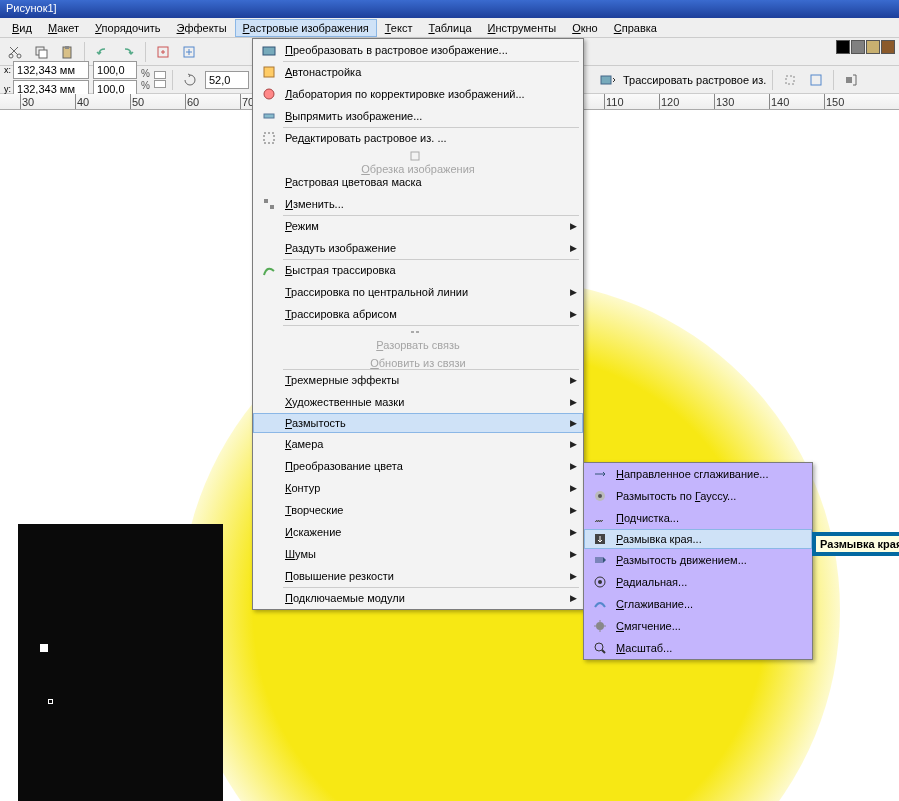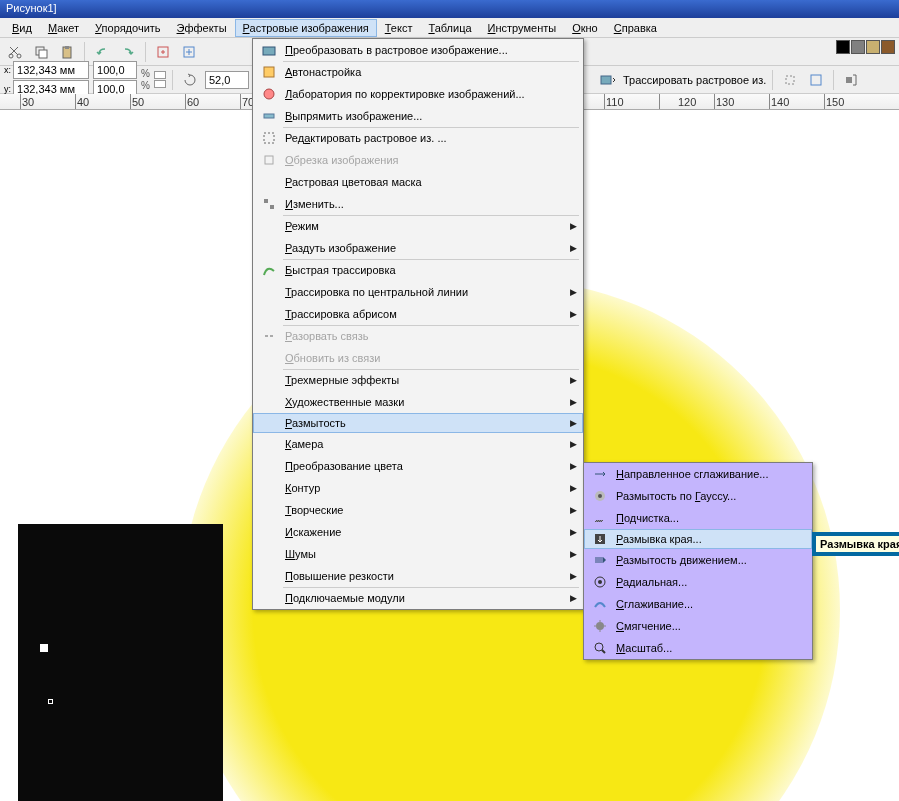--- a/index.html
+++ b/index.html
@@ -26,21 +26,21 @@
 .yellowcircle { position: absolute; left: 180px; top: 170px; width: 660px; height: 660px; border-radius: 50%; background: radial-gradient(circle, #f7e814 40%, #f7e814 55%, rgba(247,232,20,0) 75%); }
 .blackrect { position: absolute; left: 18px; top: 414px; width: 205px; height: 362px; background: #0a0a0a; }
 .blackrect .dot1 { position: absolute; left: 22px; top: 120px; width: 8px; height: 8px; background: #fff; }
 .blackrect .dot2 { position: absolute; left: 30px; top: 175px; width: 5px; height: 5px; border: 1px solid #fff; }
 .dropdown { position: absolute; top: 38px; left: 252px; width: 332px; background: #f3f3f3; border: 1px solid #7c7c7c; box-shadow: 2px 2px 4px rgba(0,0,0,0.3); }
 .dropdown .row { display: flex; align-items: center; height: 22px; padding: 0 6px; position: relative; }
 .dropdown .row.sep-after::after { content: ""; position: absolute; left: 30px; right: 4px; bottom: -1px; border-top: 1px solid #ccc; }
 .dropdown .row .ic { width: 20px; height: 16px; display: flex; align-items: center; justify-content: center; margin-right: 6px; }
 .dropdown .row .txt { flex: 1; }
 .dropdown .row .arrow { font-size: 9px; color: #222; }
-.dropdown .row.disabled { color: #a5a5a5; }
+.dropdown .row.disabled { color: #a5a5a5; flex-direction: column; }
 .dropdown .row.highlight { background: #cfe2f7; border: 1px solid #8bb7e6; height: 20px; padding: 0 5px; }
 .submenu { position: absolute; top: 462px; left: 583px; width: 230px; background: #c4b5fd; border: 1px solid #7c7c7c; box-shadow: 2px 2px 4px rgba(0,0,0,0.3); }
 .submenu .row { display: flex; align-items: center; height: 22px; padding: 0 6px; }
 .submenu .row .ic { width: 20px; height: 16px; display: flex; align-items: center; justify-content: center; margin-right: 6px; }
 .submenu .row.highlight { background: #cfe2f7; border: 1px solid #8bb7e6; height: 20px; padding: 0 5px; }
 .tooltip { position: absolute; top: 532px; left: 812px; background: #ffffe1; border: 4px solid #0369a1; padding: 2px 4px; font-size: 11px; white-space: nowrap; font-weight: bold; }
 svg { display: block; }
 </style>
 </head>
 <body>
@@ -178,21 +178,21 @@
     <div class="lbl" style="left: 77px;">40</div>
     <div class="tick" style="left: 130px;"></div>
     <div class="lbl" style="left: 132px;">50</div>
     <div class="tick" style="left: 185px;"></div>
     <div class="lbl" style="left: 187px;">60</div>
     <div class="tick" style="left: 240px;"></div>
     <div class="lbl" style="left: 242px;">70</div>
     <div class="tick" style="left: 604px;"></div>
     <div class="lbl" style="left: 606px;">110</div>
     <div class="tick" style="left: 659px;"></div>
-    <div class="lbl" style="left: 661px; padding-left: 17px;">120</div>
+    <div class="lbl" style="left: 661px;">120</div>
     <div class="tick" style="left: 714px;"></div>
     <div class="lbl" style="left: 716px;">130</div>
     <div class="tick" style="left: 769px;"></div>
     <div class="lbl" style="left: 771px;">140</div>
     <div class="tick" style="left: 824px;"></div>
     <div class="lbl" style="left: 826px;">150</div>
   </div>
 
 <div class="canvas">
   <div class="yellowcircle"></div>

